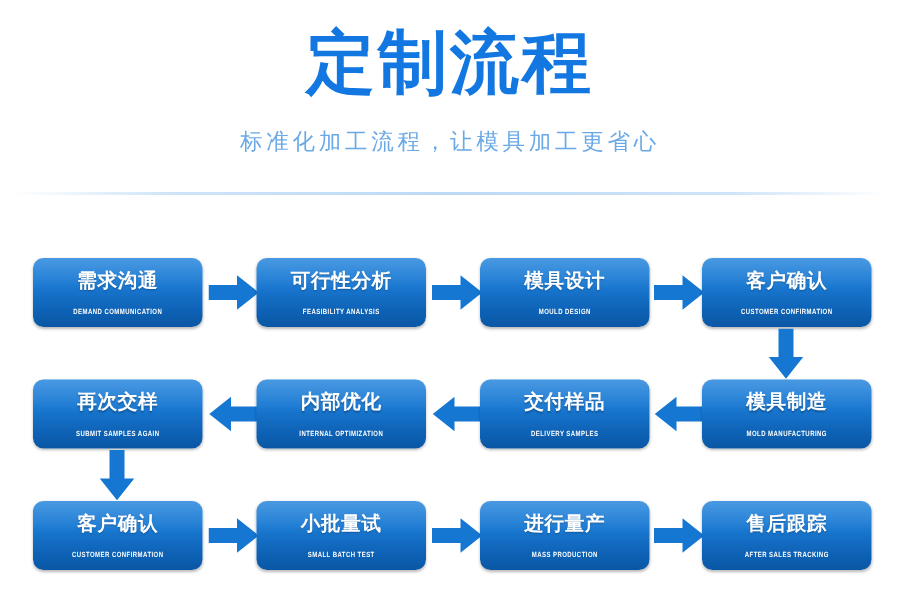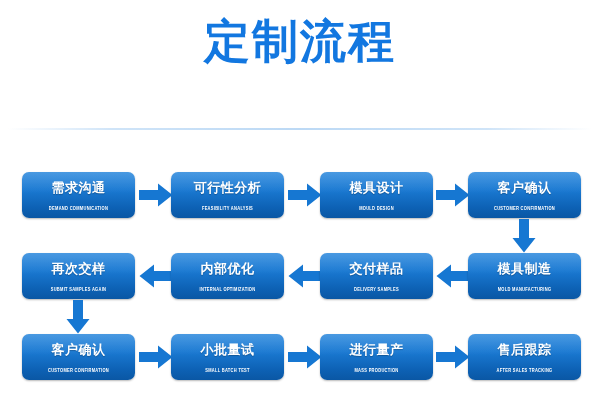--- a/index.html
+++ b/index.html
@@ -143,20 +143,21 @@
   #down-arrow-left {
     left: 66px;
     top: 300px;
   }
 </style>
 </head>
 <body>
 
 <div id="header">
   <div id="page-title">定制流程</div>
+  <div id="page-subtitle">标准化加工流程，让模具加工更省心</div>
   <div id="title-divider"></div>
 </div>
 
 <div class="flow-row" id="row-1">
 
   <div class="flow-box col-1">
     <div class="box-cn" style="font-size: 13px;">需求沟通</div>
     <div class="box-en" style="font-size: 4px;">DEMAND COMMUNICATION</div>
   </div>
 

